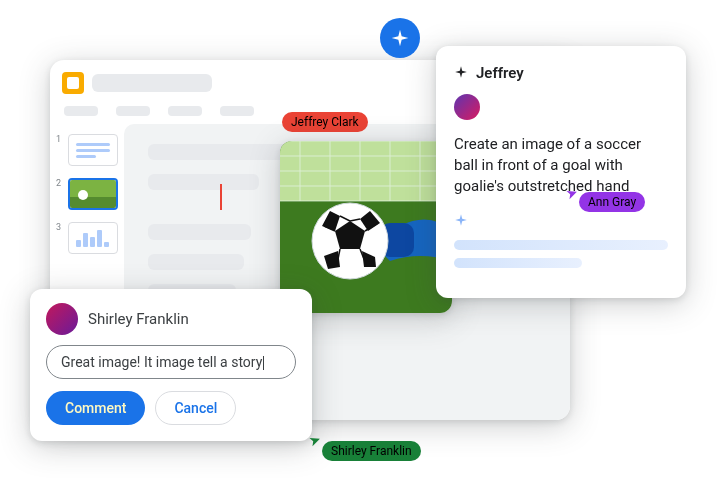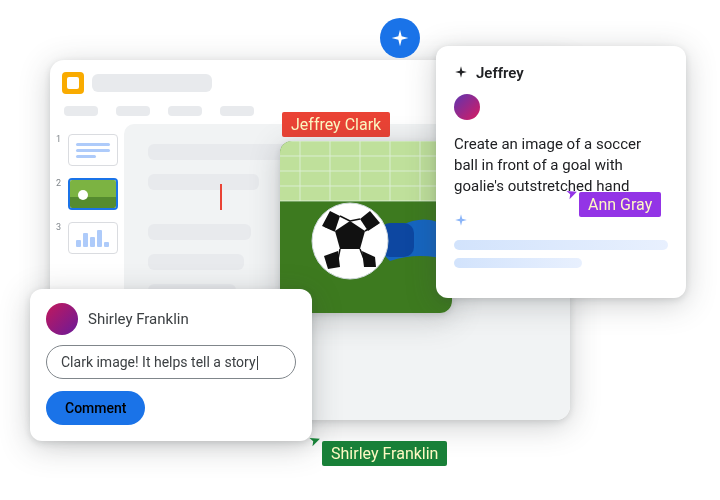--- a/index.html
+++ b/index.html
@@ -112,23 +112,23 @@
   .cursor-line {
     position:absolute;
     left: 96px; top: 60px;
     width:2px; height: 26px; background:#ea4335;
   }
 
   
   .user-tag {
     position:absolute;
     padding: 3px 9px;
-    border-radius: 2px;
-    font-size: 16px;
-    color:#fef9c3;
+    border-radius: 10px;
+    font-size: 12px;
+    color:#000000;
     white-space:nowrap;
   }
   .user-tag.red { background:#ea4335; left: 282px; top: 112px; }
   .user-tag.purple { background:#9334e6; left: 579px; top: 192px; }
   .user-tag.green { background:#188038; left: 322px; top: 441px; }
   .pointer {
     position:absolute;
     font-size:14px;
     transform: rotate(-20deg);
   }
@@ -208,21 +208,21 @@
     vertical-align:middle; margin-left:1px;
   }
   .comment-actions { display:flex; gap:10px; }
   .btn {
     border-radius: 20px;
     padding: 8px 18px;
     font-size:14px; font-weight:500;
     cursor:pointer;
     border:1px solid transparent;
   }
-  .btn.primary { background:#1a73e8; color:#000000; }
+  .btn.primary { background:#1a73e8; color:#fef9c3; }
   .btn.secondary { background:#fff; color:#1a73e8; border-color:#dadce0; }
 </style>
 </head>
 <body>
 
 <div class="app-window card-shadow">
   <div class="toolbar">
     <div class="app-icon">
         <div class="inner"></div>
       </div>
@@ -366,21 +366,22 @@
 
 <div class="pointer purple">➤</div>
 <div class="user-tag purple">Ann Gray</div>
 
 <div class="comment-box card-shadow">
   <div class="commenter">
     <div class="av"></div>
     <div class="nm">Shirley Franklin</div>
   </div>
   <div class="comment-input">
-    <span>Clark image! It helps tell a story</span><span class="caret"></span>
+    <span>Great image! It image tell a story</span><span class="caret"></span>
   </div>
   <div class="comment-actions">
     <div class="btn primary">Comment</div>
+    <div class="btn secondary">Cancel</div>
   </div>
 </div>
 
 <div class="pointer green">➤</div>
 <div class="user-tag green">Shirley Franklin</div>
 
 </body></html>

